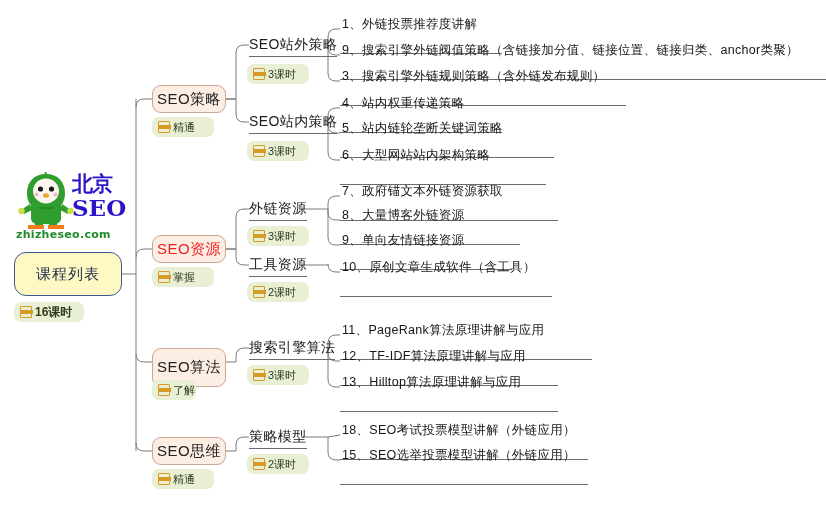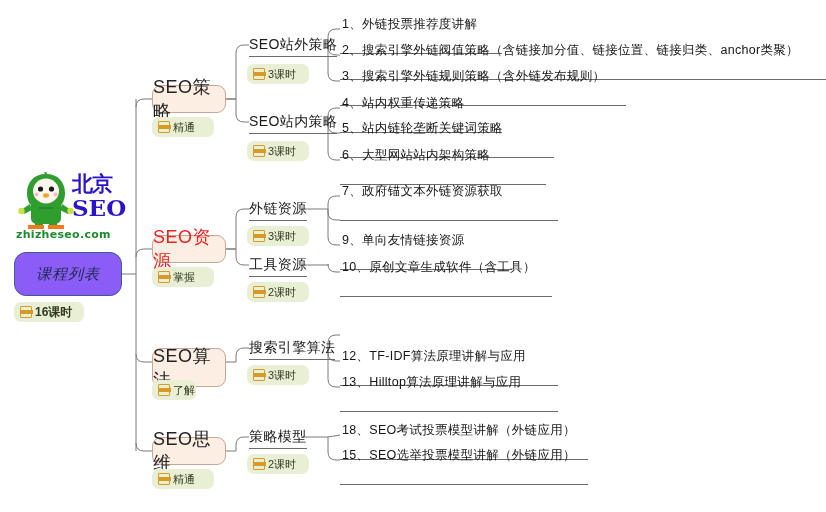--- a/index.html
+++ b/index.html
@@ -67,40 +67,39 @@
     color: #1f8a2d;
     letter-spacing: 0.3px;
     white-space: nowrap;
   }
   #logo .mascot { position: absolute; left: 4px; top: 0; }
 
   
   .root-node {
     position: absolute;
     box-sizing: border-box;
-    background: #8b5cf6;
+    background: #fef9c3;
     border: 1.6px solid #3c5a96;
     border-radius: 12px;
     color: #1b2a4a;
     font-size: 15px;
     display: flex;
     align-items: center;
     justify-content: center;
     letter-spacing: 1px;
-    font-style: italic;
   }
 
   
   .l1-node {
     position: absolute;
     box-sizing: border-box;
     background: #fdeee4;
     border: 1.3px solid #c9a793;
     border-radius: 9px;
-    font-size: 18px;
+    font-size: 15px;
     display: flex;
     align-items: center;
     justify-content: center;
     color: #222222;
     letter-spacing: 0.5px;
   }
   .l1-node.accent-red { color: #ee2222; }
 
   
   .badge {
@@ -264,21 +263,21 @@
     <div class="badge" style="left: 152px; top: 117px; width: 62px; height: 20px;">
       <span class="note-icon"></span>
       <span class="badge-label">精通</span>
     </div>
     <div class="l2-node" style="left: 249px; top: 36px;">SEO站外策略</div>
     <div class="badge" style="left: 247px; top: 64px; width: 62px; height: 20px;">
       <span class="note-icon"></span>
       <span class="badge-label">3课时</span>
     </div>
     <div class="leaf" style="left: 340px; top: 16px; width: 162px;">1、外链投票推荐度讲解</div>
-    <div class="leaf" style="left: 340px; top: 42px; width: 486px;">2、搜索引擎外链阀值策略（含链接加分值、链接位置、链接归类、anchor类聚）</div>
+    <div class="leaf" style="left: 340px; top: 42px; width: 486px;">9、搜索引擎外链阀值策略（含链接加分值、链接位置、链接归类、anchor类聚）</div>
     <div class="leaf" style="left: 340px; top: 68px; width: 286px;">3、搜索引擎外链规则策略（含外链发布规则）</div>
     <div class="l2-node" style="left: 249px; top: 113px;">SEO站内策略</div>
     <div class="badge" style="left: 247px; top: 141px; width: 62px; height: 20px;">
       <span class="note-icon"></span>
       <span class="badge-label">3课时</span>
     </div>
     <div class="leaf" style="left: 340px; top: 95px; width: 162px;">4、站内权重传递策略</div>
     <div class="leaf" style="left: 340px; top: 120px; width: 214px;">5、站内链轮垄断关键词策略</div>
     <div class="leaf" style="left: 340px; top: 147px; width: 206px;">6、大型网站站内架构策略</div>
     <div class="l1-node accent-red" style="left: 152px; top: 235px; width: 74px; height: 28px;">
@@ -287,39 +286,41 @@
     <div class="badge" style="left: 152px; top: 267px; width: 62px; height: 20px;">
       <span class="note-icon"></span>
       <span class="badge-label">掌握</span>
     </div>
     <div class="l2-node" style="left: 249px; top: 200px;">外链资源</div>
     <div class="badge" style="left: 247px; top: 226px; width: 62px; height: 20px;">
       <span class="note-icon"></span>
       <span class="badge-label">3课时</span>
     </div>
     <div class="leaf" style="left: 340px; top: 183px; width: 218px;">7、政府锚文本外链资源获取</div>
+    <div class="leaf" style="left: 340px; top: 207px; width: 180px;">8、大量博客外链资源</div>
     <div class="leaf" style="left: 340px; top: 232px; width: 172px;">9、单向友情链接资源</div>
     <div class="l2-node" style="left: 249px; top: 256px;">工具资源</div>
     <div class="badge" style="left: 247px; top: 282px; width: 62px; height: 20px;">
       <span class="note-icon"></span>
       <span class="badge-label">2课时</span>
     </div>
     <div class="leaf" style="left: 340px; top: 259px; width: 212px;">10、原创文章生成软件（含工具）</div>
     <div class="l1-node" style="left: 152px; top: 348px; width: 74px; height: 39px;">
       <span>SEO算法</span>
     </div>
     <div class="badge" style="left: 152px; top: 380px; width: 44px; height: 20px;">
       <span class="note-icon"></span>
       <span class="badge-label">了解</span>
     </div>
     <div class="l2-node" style="left: 249px; top: 339px;">搜索引擎算法</div>
     <div class="badge" style="left: 247px; top: 365px; width: 62px; height: 20px;">
       <span class="note-icon"></span>
       <span class="badge-label">3课时</span>
     </div>
+    <div class="leaf" style="left: 340px; top: 322px; width: 252px;">11、PageRank算法原理讲解与应用</div>
     <div class="leaf" style="left: 340px; top: 348px; width: 218px;">12、TF-IDF算法原理讲解与应用</div>
     <div class="leaf" style="left: 340px; top: 374px; width: 218px;">13、Hilltop算法原理讲解与应用</div>
     <div class="l1-node" style="left: 152px; top: 437px; width: 74px; height: 28px; align-items: center;">
       <span>SEO思维</span>
     </div>
     <div class="badge" style="left: 152px; top: 469px; width: 62px; height: 20px;">
       <span class="note-icon"></span>
       <span class="badge-label">精通</span>
     </div>
     <div class="l2-node" style="left: 249px; top: 428px;">策略模型</div>

